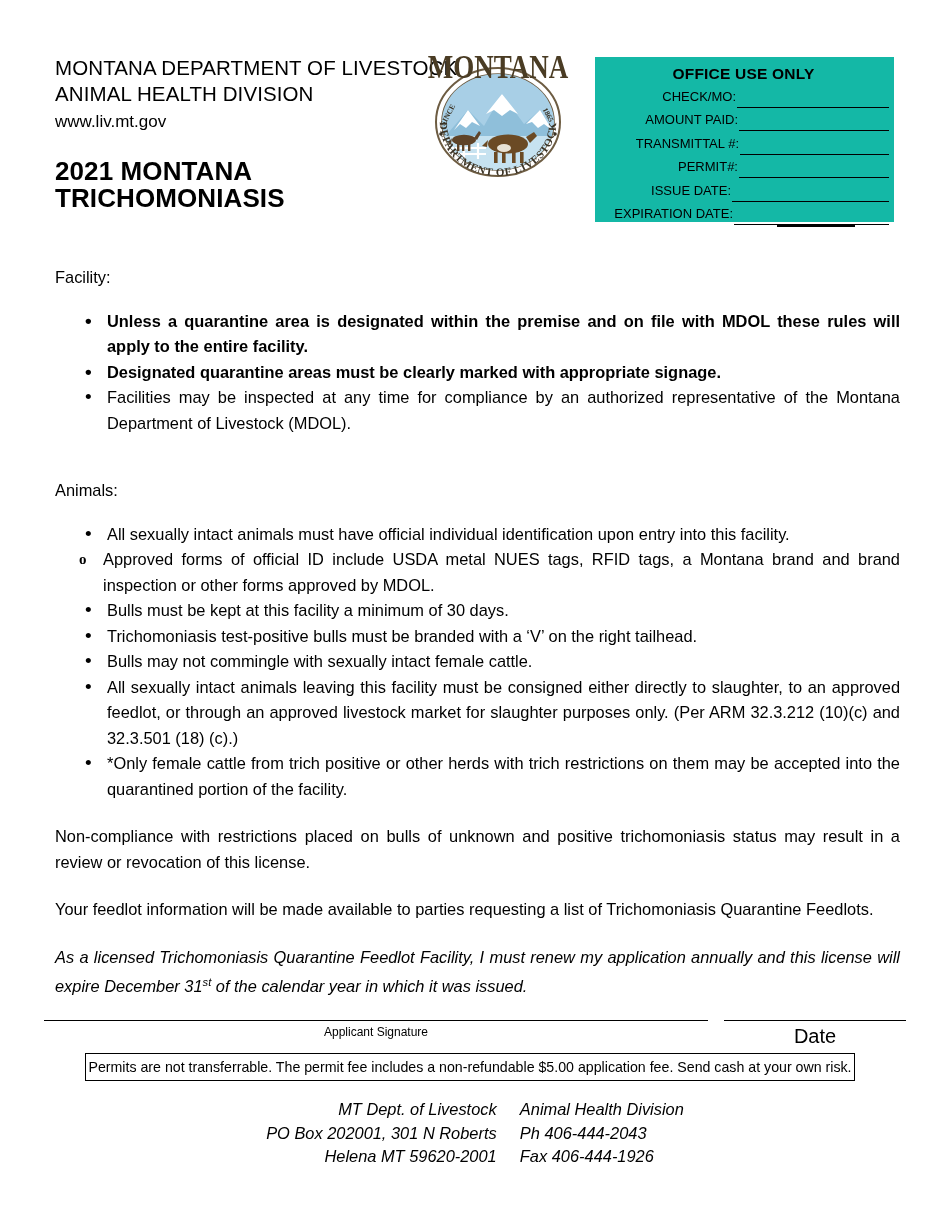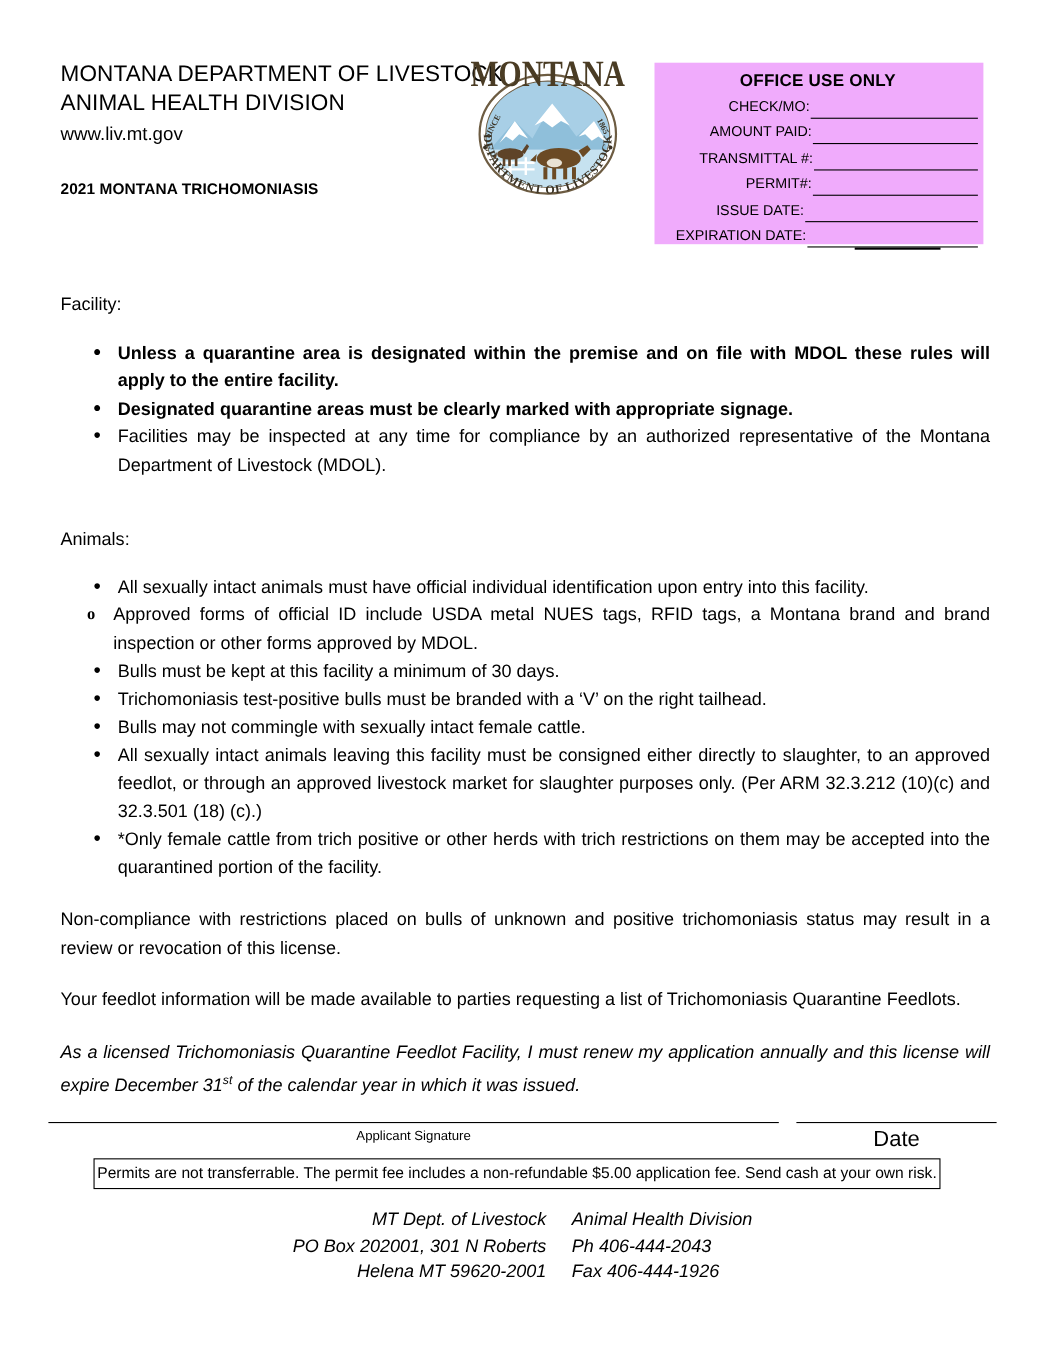--- a/index.html
+++ b/index.html
@@ -32,21 +32,21 @@
   .web-line {
     font-size: 17px;
     line-height: 25px;
     margin-top: 2px;
   }
   .form-title {
     position: absolute;
     left: 55px;
     top: 158px;
     width: 430px;
-    font-size: 14px;
+    font-size: 26px;
     font-weight: bold;
     line-height: 27px;
     letter-spacing: 0.1px;
   }
 
   
   .seal {
     position: absolute;
     left: 424px;
     top: 48px;
@@ -54,21 +54,21 @@
     height: 140px;
   }
 
   
   .office-box {
     position: absolute;
     left: 595px;
     top: 57px;
     width: 299px;
     height: 165px;
-    background: #f0abfc;
+    background: #14b8a6;
     box-sizing: border-box;
     padding: 7px 2px 0 0;
   }
   .office-title {
     text-align: center;
     font-weight: bold;
     font-size: 15.5px;
     line-height: 20px;
     letter-spacing: 0.2px;
   }

